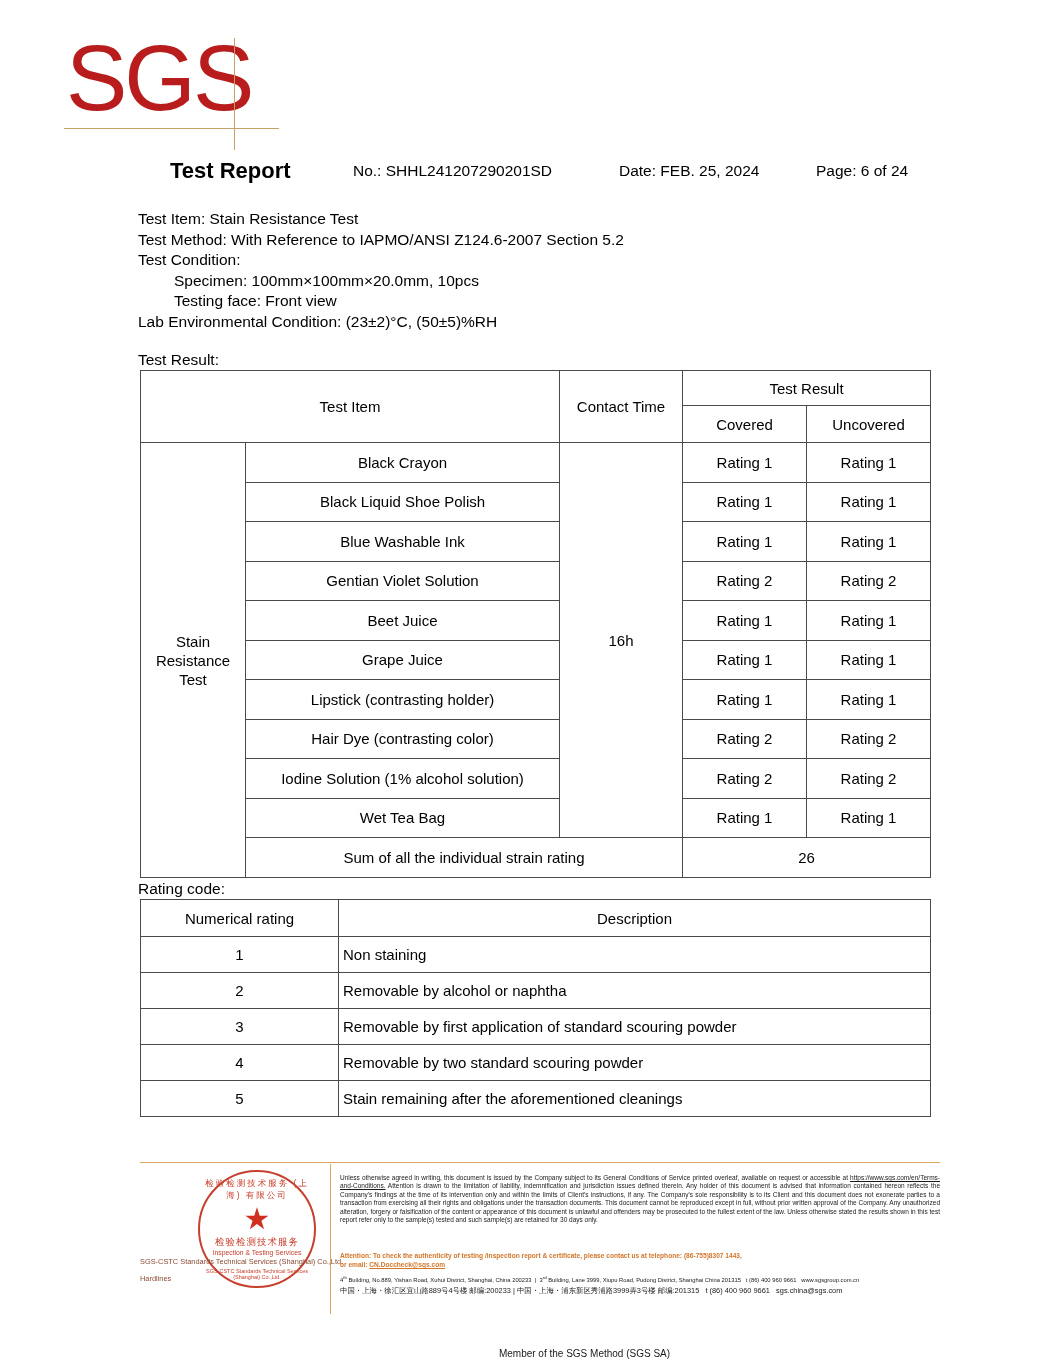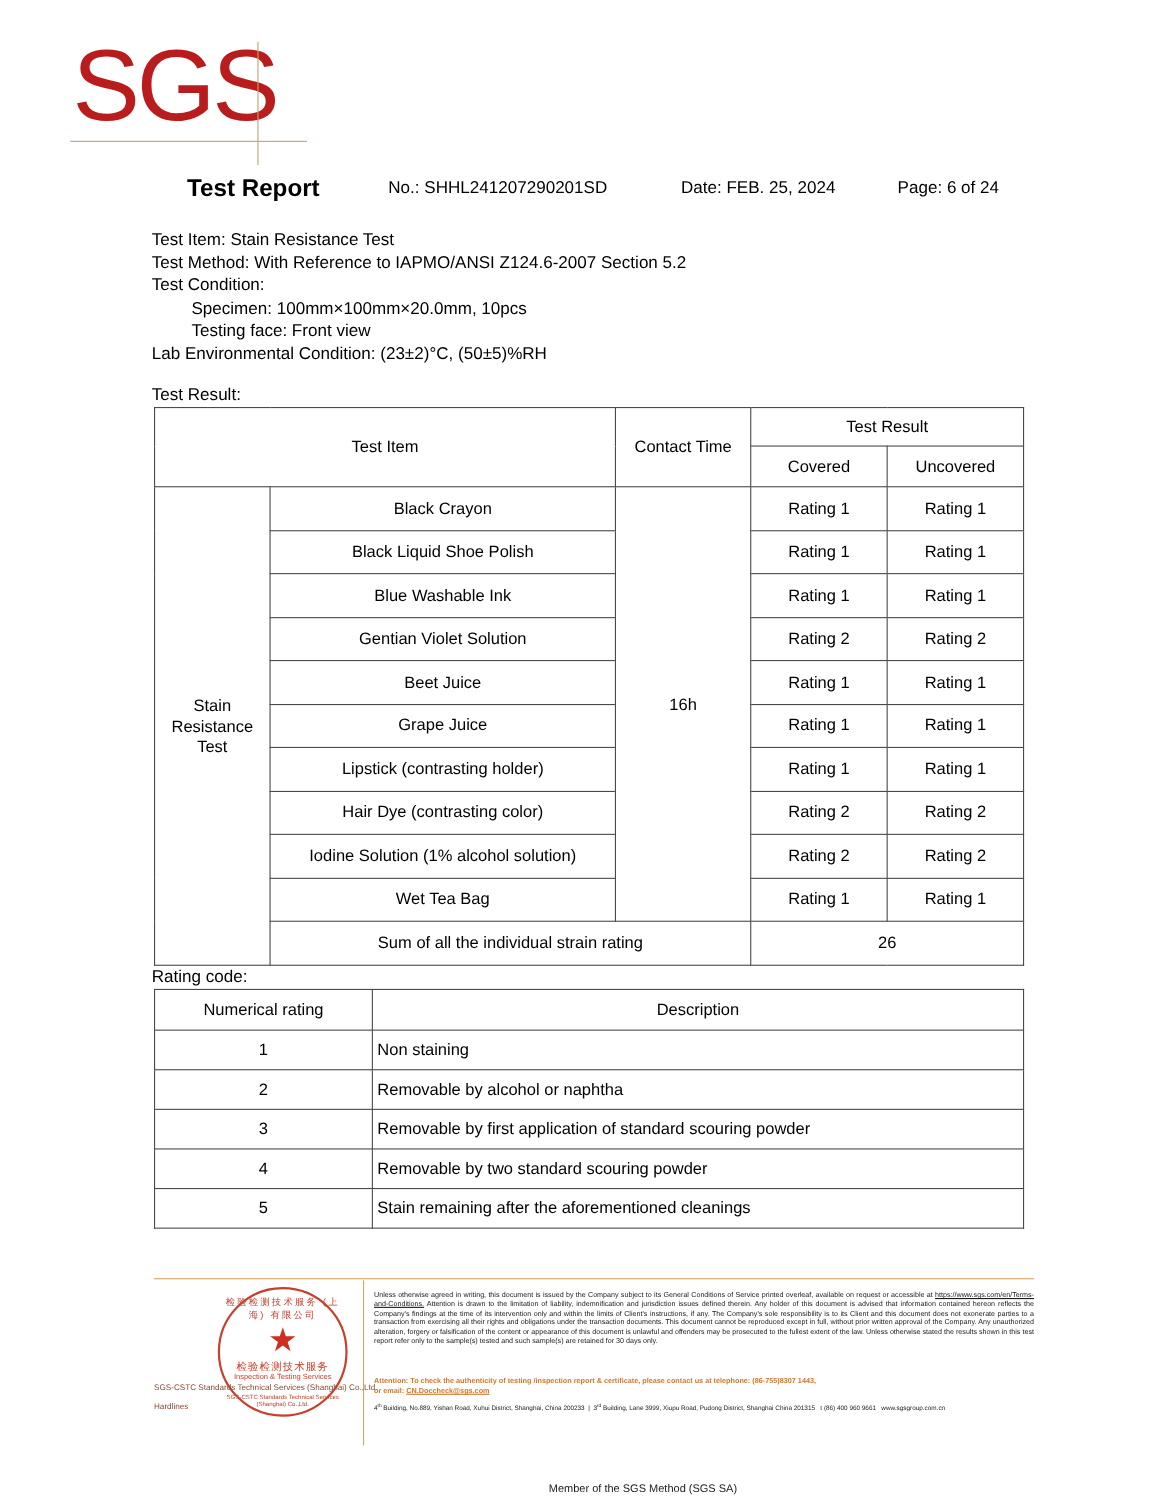--- a/index.html
+++ b/index.html
@@ -469,19 +469,20 @@
 
     <div class="legal"><span>Unless otherwise agreed in writing, this document is issued by the Company subject to its General Conditions of Service printed overleaf, available on request or accessible at </span><span class="link">https://www.sgs.com/en/Terms-and-Conditions.</span><span> Attention is drawn to the limitation of liability, indemnification and jurisdiction issues defined therein. Any holder of this document is advised that information contained hereon reflects the Company's findings at the time of its intervention only and within the limits of Client's instructions, if any. The Company's sole responsibility is to its Client and this document does not exonerate parties to a transaction from exercising all their rights and obligations under the transaction documents. This document cannot be reproduced except in full, without prior written approval of the Company. Any unauthorized alteration, forgery or falsification of the content or appearance of this document is unlawful and offenders may be prosecuted to the fullest extent of the law. Unless otherwise stated the results shown in this test report refer only to the sample(s) tested and such sample(s) are retained for 30 days only.</span></div>
 
     <div class="attention">
       <div>Attention: To check the authenticity of testing /inspection report &amp; certificate, please contact us at telephone: (86-755)8307 1443,</div>
       <div><span>or email: </span><span class="uline">CN.Doccheck@sgs.com</span></div>
     </div>
 
     <div class="addr-en"><span>4</span><span class="sup">th</span><span> Building, No.889, Yishan Road, Xuhui District, Shanghai, China 200233</span>&nbsp;&nbsp;|&nbsp;&nbsp;<span>3</span><span class="sup">rd</span><span> Building, Lane 3999, Xiupu Road, Pudong District, Shanghai China  201315</span>&nbsp;&nbsp;&nbsp;<span>t (86) 400 960 9661</span>&nbsp;&nbsp;&nbsp;<span>www.sgsgroup.com.cn</span></div>
 
+    <div class="addr-cn"><span>中国・上海・徐汇区宜山路889号4号楼  邮编:200233</span>&nbsp;|&nbsp;<span>中国・上海・浦东新区秀浦路3999弄3号楼   邮编:201315</span>&nbsp;&nbsp;&nbsp;<span>t (86) 400 960 9661</span>&nbsp;&nbsp;&nbsp;<span>sgs.china@sgs.com</span></div>
   </div>
 
   <div class="member-line">
     <span class="member-inner">Member of the SGS Method (SGS SA)</span>
   </div>
 
 </div>
 
 </body></html>

